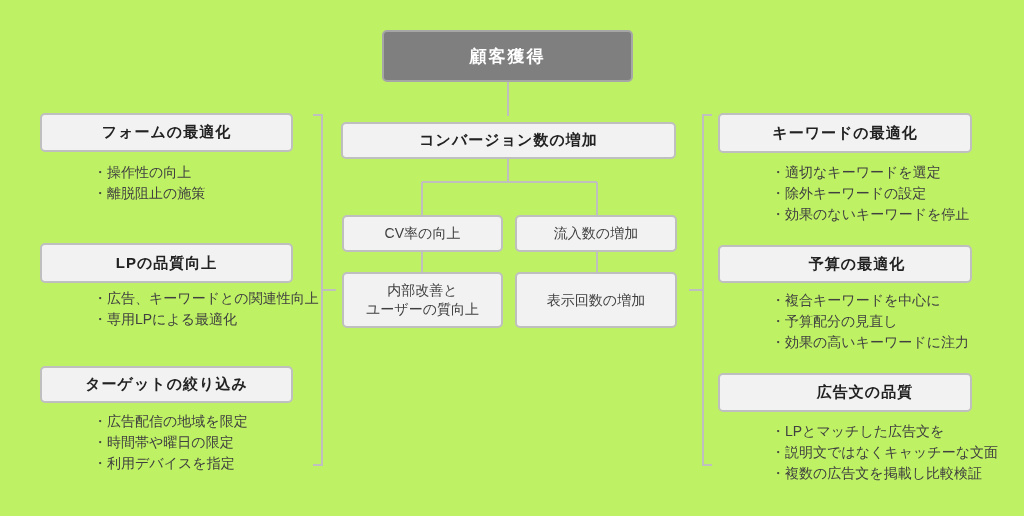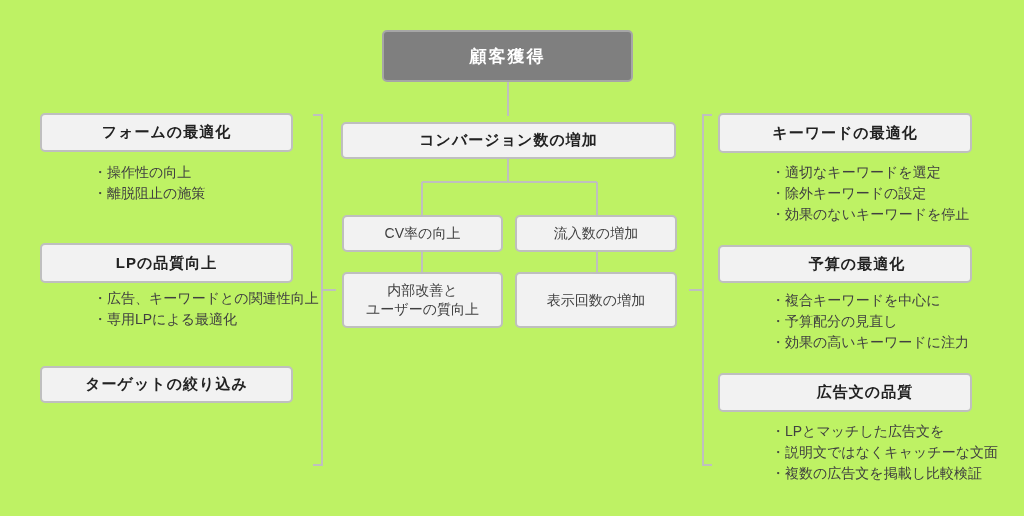--- a/index.html
+++ b/index.html
@@ -61,20 +61,25 @@
     <div>・離脱阻止の施策</div>
   </div>
 
   <div class="box header" style="left:40px;top:243px;width:253px;height:40px;">LPの品質向上</div>
   <div class="bullets" style="left:50px;top:288px;">
     <div>・広告、キーワードとの関連性向上</div>
     <div>・専用LPによる最適化</div>
   </div>
 
   <div class="box header" style="left:40px;top:366px;width:253px;height:37px;">ターゲットの絞り込み</div>
+  <div class="bullets" style="left:50px;top:411px;">
+    <div>・広告配信の地域を限定</div>
+    <div>・時間帯や曜日の限定</div>
+    <div>・利用デバイスを指定</div>
+  </div>
 
   <div class="box header" style="left:718px;top:113px;width:254px;height:40px;">キーワードの最適化</div>
   <div class="bullets" style="left:728px;top:162px;">
     <div>・適切なキーワードを選定</div>
     <div>・除外キーワードの設定</div>
     <div>・効果のないキーワードを停止</div>
   </div>
 
   <div class="box header" style="left:718px;top:245px;width:254px;height:38px;padding-left:24px;">予算の最適化</div>
   <div class="bullets" style="left:728px;top:290px;">

